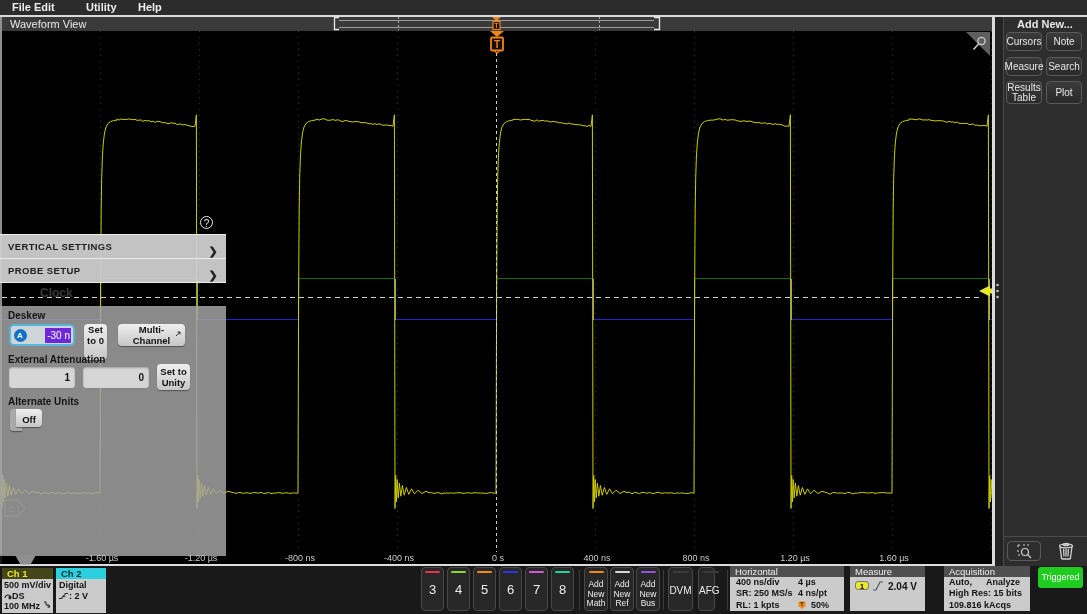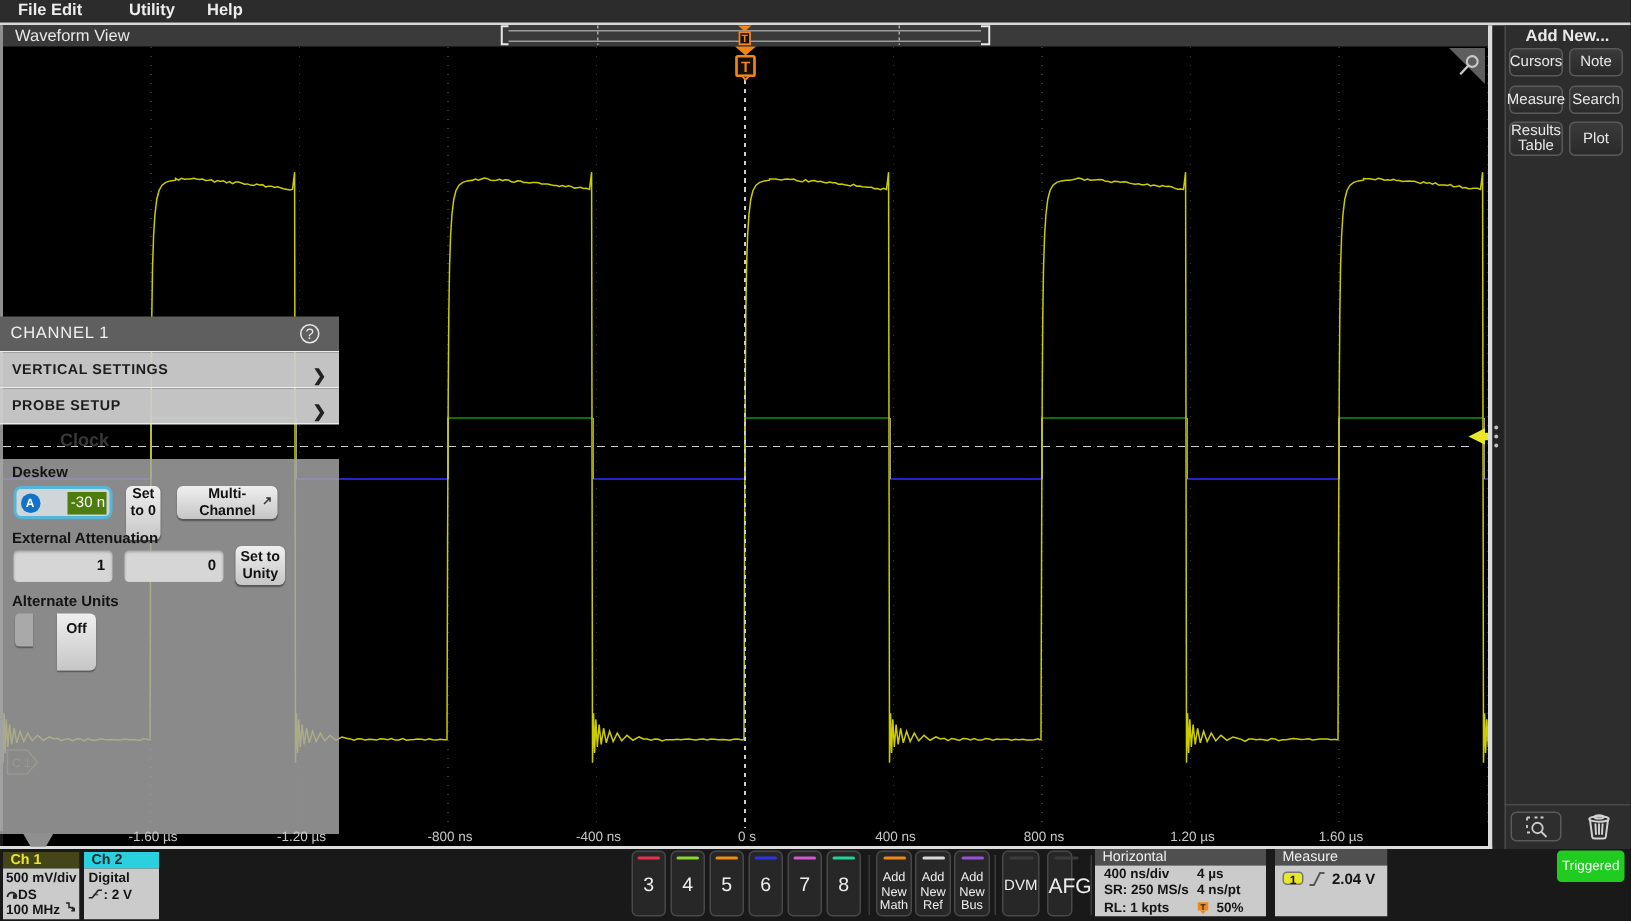--- a/index.html
+++ b/index.html
@@ -144,46 +144,45 @@
   <rect x="491" y="37.5" width="12" height="13" fill="#140d05" stroke="#ef8418" stroke-width="1.8" rx="1"></rect>
   <polygon points="494.5,50.5 499.5,50.5 497,53.3" fill="#140d05" stroke="#ef8418" stroke-width="1.2"></polygon>
   <text x="497" y="48" font-size="10" font-weight="bold" fill="#ef8418" text-anchor="middle">T</text>
 
   <circle cx="997.5" cy="285" r="1.3" fill="#c2c2c2"></circle>
     <circle cx="997.5" cy="291" r="1.3" fill="#c2c2c2"></circle>
     <circle cx="997.5" cy="297" r="1.3" fill="#c2c2c2"></circle>
 </svg>
 
 <div id="dlg">
- <div class="abs" style="left:0;top:0;width:226px;height:23px;background:#5f5f5f;color:#f2f2f2;font-size:11px;letter-spacing:0.5px;line-height:23px;padding-left:7px">CHANNEL 1</div>
  <div class="abs" style="left:200px;top:4.5px;width:13px;height:13px;border:1.5px solid #e8e8e8;border-radius:50%;color:#e8e8e8;font-size:10px;text-align:center;line-height:13px">?</div>
  <div class="abs" style="left:0;top:23px;width:226px;height:1px;background:#ececec"></div>
  <div class="drow" style="top:24px;background:rgba(206,206,206,0.95)">VERTICAL SETTINGS<span class="chev">❯</span></div>
  <div class="abs" style="left:0;top:47px;width:226px;height:1px;background:#ececec"></div>
  <div class="drow" style="top:48px;background:rgba(206,206,206,0.95)">PROBE SETUP<span class="chev">❯</span></div>
  <div class="abs" style="left:0;top:71px;width:226px;height:1px;background:#ececec"></div>
  <div class="abs" style="left:0;top:95px;width:226px;height:250px;background:rgba(164,164,164,0.84)"></div>
  <div class="dlabel" style="top:99px">Deskew</div>
  <div class="abs" style="left:9px;top:113px;width:66px;height:22px;background:#cfd6d9;border:2px solid #55b6da;border-radius:5px">
    <div class="abs" style="left:2.5px;top:2.5px;width:13px;height:13px;background:#1372c8;border-radius:50%;color:#fff;font-size:8px;font-weight:bold;text-align:center;line-height:13px">A</div>
-   <div class="abs" style="right:2px;top:1.5px;width:26px;height:15px;background:#4d7c0f;color:#fff;font-size:10px;text-align:right;line-height:15px;padding-right:1px">-30 n</div>
+   <div class="abs" style="right:2px;top:1.5px;width:26px;height:15px;background:#6d28d9;color:#fff;font-size:10px;text-align:right;line-height:15px;padding-right:1px">-30 n</div>
  </div>
  <div class="gbtn" style="left:84px;top:113px;width:23px;height:36px;line-height:10.5px;padding-top:1px">Set<br>to 0</div>
  <div class="gbtn" style="left:118px;top:113px;width:67px;height:22px;line-height:10.5px;padding-top:1px">Multi-<br>Channel
    <svg class="abs" style="right:4px;top:7px" width="6" height="6" viewBox="0 0 6 6">
         <path d="M1,5 L5,1 M2.5,1 h2.5 v2.5" stroke="#333" stroke-width="1" fill="none"></path>
       </svg>
  </div>
  <div class="dlabel" style="top:143px">External Attenuation</div>
  <div class="dinput" style="left:9px;top:156px;width:66px;height:21px;line-height:21px;padding-right:5px">1</div>
  <div class="dinput" style="left:83px;top:156px;width:66px;height:21px;line-height:21px;padding-right:5px">0</div>
  <div class="gbtn" style="left:157px;top:153px;width:33px;height:26px;line-height:11px;padding-top:2px">Set to<br>Unity</div>
  <div class="dlabel" style="top:185px">Alternate Units</div>
  <div class="abs" style="left:10px;top:198px;width:12px;height:22px;background:#a9a9a9;border-radius:3px 0 0 3px;box-shadow:0 1px 1px rgba(0,0,0,0.4)"></div>
- <div class="gbtn" style="left:38px;top:198px;width:26px;height:38px;line-height:22px;border-radius:0 4px 4px 0">Off</div>
+ <div class="gbtn" style="left:16px;top:198px;width:26px;height:18px;line-height:22px;border-radius:0 4px 4px 0">Off</div>
 </div>
 <div class="abs" style="left:15px;top:555px;width:21px;height:9.5px;background:#8f8f8f;clip-path:polygon(0 0,100% 0,74% 100%,26% 100%)"></div>
 
 <svg class="abs" style="left:0;top:0" width="1087" height="614" viewBox="0 0 1087 614" font-family="Liberation Sans, sans-serif">
     <text x="102" y="560.5" font-size="9" fill="#c9c9c9" text-anchor="middle">-1.60 µs</text>
     <text x="201" y="560.5" font-size="9" fill="#c9c9c9" text-anchor="middle">-1.20 µs</text>
     <text x="300" y="560.5" font-size="9" fill="#c9c9c9" text-anchor="middle">-800 ns</text>
     <text x="399" y="560.5" font-size="9" fill="#c9c9c9" text-anchor="middle">-400 ns</text>
     <text x="498" y="560.5" font-size="9" fill="#c9c9c9" text-anchor="middle">0 s</text>
     <text x="597" y="560.5" font-size="9" fill="#c9c9c9" text-anchor="middle">400 ns</text>
@@ -245,21 +244,21 @@
     </div>
  <div class="addbtn" style="left:636px">
       <div class="bar" style="background:#9a50d8"></div>
       <div style="margin-top:12px">Add<br>New<br>Bus</div>
     </div>
  <div class="sep" style="left:663px"></div>
  <div class="addbtn" style="left:668px;width:25px;font-size:10px">
       <div class="bar" style="background:#3c3c3c;width:16px"></div>
       <div style="margin-top:18px">DVM</div>
     </div>
- <div class="addbtn" style="left:698px;width:17px;font-size:14px">
+ <div class="addbtn" style="left:698px;width:17px;font-size:10px">
       <div class="bar" style="background:#3c3c3c;width:16px"></div>
       <div style="margin-top:18px">AFG</div>
     </div>
  <div class="sep" style="left:727px"></div>
  <div class="badge" style="left:730px;width:114px;height:45px">
   <div class="bhead">Horizontal</div>
   <div class="bbody" style="height:34px;padding:0 0 0 6px;line-height:11.3px;position:relative">
     400 ns/div<br>SR: 250 MS/s<br>RL: 1 kpts
     <div class="abs" style="left:68px;top:0px;line-height:11.3px">4 µs<br>4 ns/pt</div>
     <svg class="abs" style="left:68px;top:24px" width="8" height="9" viewBox="0 0 8 9">
@@ -273,13 +272,17 @@
  <div class="badge" style="left:850px;width:75px;height:45px">
   <div class="bhead">Measure</div>
   <div class="bbody" style="height:34px;position:relative">
     <div class="abs" style="left:5px;top:4px;width:14px;height:9px;background:#e8e828;border:1px solid #777;border-radius:3px;color:#111;font-size:8px;text-align:center;line-height:9px">1</div>
     <svg class="abs" style="left:22px;top:3px" width="12" height="12" viewBox="0 0 12 12">
           <path d="M1,10 h3 l4,-8 h3" stroke="#555" stroke-width="1.2" fill="none"></path>
         </svg>
     <div class="abs" style="left:38px;top:3.5px;font-size:10px">2.04 V</div>
   </div>
  </div>
+ <div class="badge" style="left:944px;width:86px;height:45px">
+  <div class="bhead">Acquisition</div>
+  <div class="bbody" style="height:34px;padding:0 0 0 5px;line-height:11.3px">Auto,<span class="abs" style="left:42px">Analyze</span><br>High Res: 15 bits<br>109.816 kAcqs</div>
+ </div>
  <div class="abs" style="left:1038px;top:1px;width:45px;height:21px;background:#1fcc1f;border-radius:3px;color:#fff;font-size:9px;font-weight:normal;text-align:center;line-height:21px">Triggered</div>
 </div>
 </body></html>

